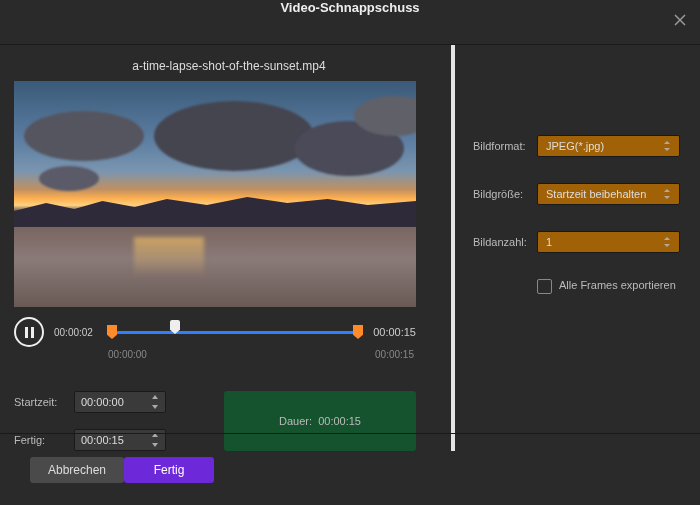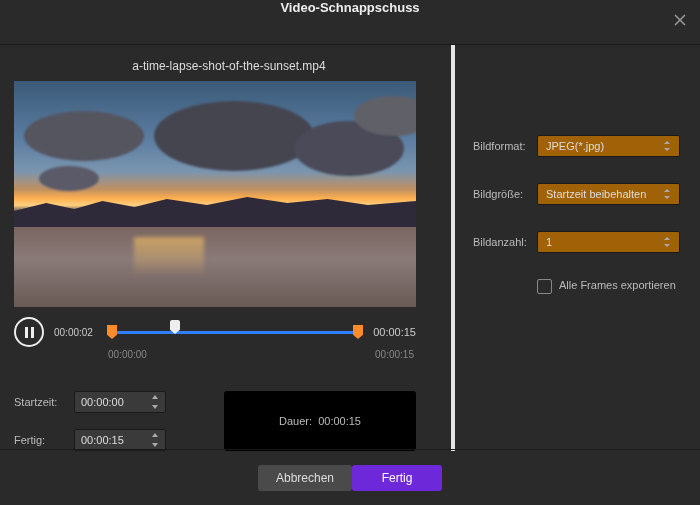--- a/index.html
+++ b/index.html
@@ -42,33 +42,33 @@
   .timegrid{display:flex;margin-top:14px;width:402px;align-items:center}
   .tgleft{flex:0 0 200px}
   .tgrow{display:flex;align-items:center;margin:16px 0}
   .tgrow label{width:60px;font-size:11px;color:#bbb}
   .stepper{display:flex;align-items:center;background:#3a3a3a;border:1px solid #1a1a1a;padding:3px 6px;border-radius:2px;width:78px;justify-content:space-between}
   .stepper span{font-size:11px;color:#ddd}
   .stepbtns{width:8px;height:14px;position:relative}
   .stepbtns::before,.stepbtns::after{content:"";position:absolute;left:1px;border-left:3px solid transparent;border-right:3px solid transparent}
   .stepbtns::before{top:0;border-bottom:4px solid #aaa}
   .stepbtns::after{bottom:0;border-top:4px solid #aaa}
-  .tgright{flex:1;height:60px;background:#000000;border-radius:3px;display:flex;align-items:center;justify-content:center;font-size:11px;color:#bbb;margin-left:10px}
+  .tgright{flex:1;height:60px;background:#14532d;border-radius:3px;display:flex;align-items:center;justify-content:center;font-size:11px;color:#bbb;margin-left:10px}
   .right{flex:1;padding:90px 20px 0 18px}
   .rrow{display:flex;align-items:center;margin-bottom:26px}
   .rrow label{width:64px;font-size:11px;color:#bbb}
   .select{flex:1;background:#a16207;border:1px solid #1a1a1a;border-radius:2px;padding:4px 8px;font-size:11px;color:#ddd;display:flex;justify-content:space-between;align-items:center;cursor:pointer}
   .select .chev{width:8px;height:10px;position:relative}
   .select .chev::before,.select .chev::after{content:"";position:absolute;left:1px;border-left:3px solid transparent;border-right:3px solid transparent}
   .select .chev::before{top:0;border-bottom:3px solid #aaa}
   .select .chev::after{bottom:0;border-top:3px solid #aaa}
   .chkrow{display:flex;align-items:flex-start;margin-top:18px;padding-left:64px}
   .chkbox{width:13px;height:13px;border:1px solid #888;border-radius:2px;margin-right:7px;cursor:pointer}
   .chklabel{font-size:11px;color:#bbb}
-  .footer{position:absolute;bottom:0;left:0;right:0;height:55px;border-top:1px solid #1a1a1a;display:flex;align-items:center;justify-content:center;padding:0 30px}
+  .footer{position:absolute;bottom:0;left:0;right:0;height:55px;border-top:1px solid #1a1a1a;display:flex;align-items:center;justify-content:flex-start;padding:8px 30px}
   .btn{min-width:90px;padding:6px 18px;border-radius:3px;font-size:12px;text-align:center;cursor:pointer;border:none}
   .btn-cancel{background:#4a4a4a;color:#ddd}
   .btn-ok{background:#6d28d9;color:#fff}
 </style>
 </head>
 <body>
 
 <div class="dialog">
 
   <div class="titlebar">

